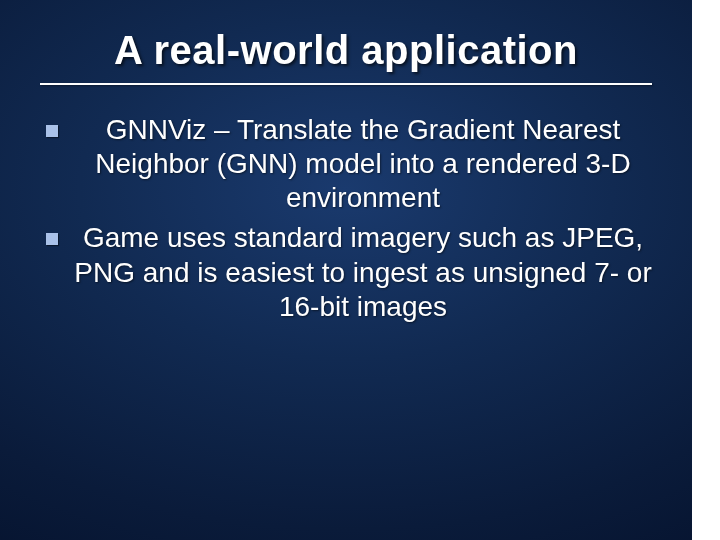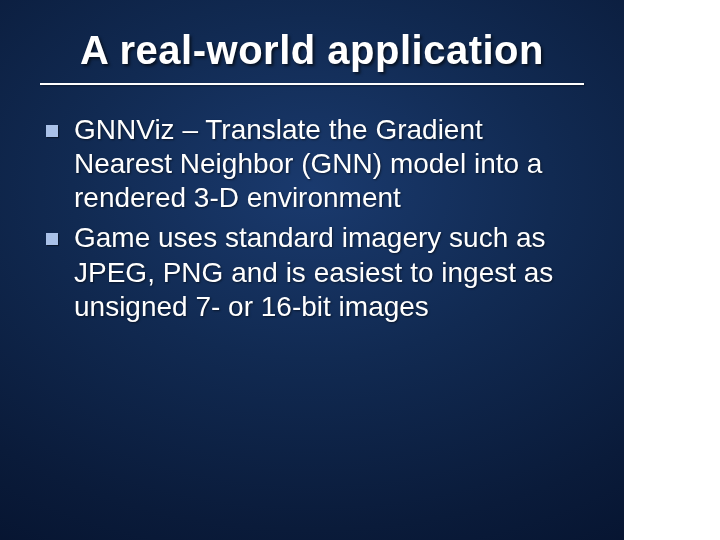--- a/index.html
+++ b/index.html
@@ -4,21 +4,21 @@
 <style>
   html, body {
     margin: 0;
     padding: 0;
     width: 720px;
     height: 540px;
     overflow: hidden;
     font-family: Arial, Helvetica, sans-serif;
   }
   .slide {
-    width: 624px;
+    width: 692px;
     height: 540px;
     background: radial-gradient(ellipse 110% 90% at 50% 35%,
                 #1a3a6e 0%,
                 #112a52 35%,
                 #0a1b3a 70%,
                 #04102a 100%);
     box-sizing: border-box;
     padding: 28px 40px 40px 40px;
     color: #ffffff;
   }
@@ -42,20 +42,21 @@
     padding: 0;
     margin: 0;
   }
   .bullets li {
     position: relative;
     padding-left: 34px;
     font-size: 28px;
     line-height: 1.22;
     margin-bottom: 6px;
     text-shadow: 1px 1px 2px rgba(0,0,0,0.5);
+    text-align: center;
   }
   .bullets li::before {
     content: "";
     position: absolute;
     left: 6px;
     top: 12px;
     width: 12px;
     height: 12px;
     background: #a9c1e8;
     box-shadow: 1px 1px 1px rgba(0,0,0,0.4);

